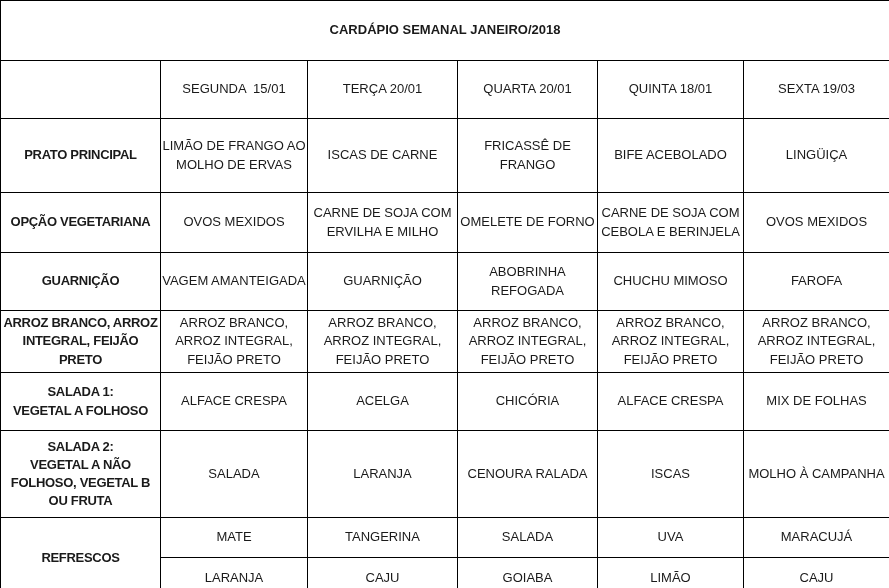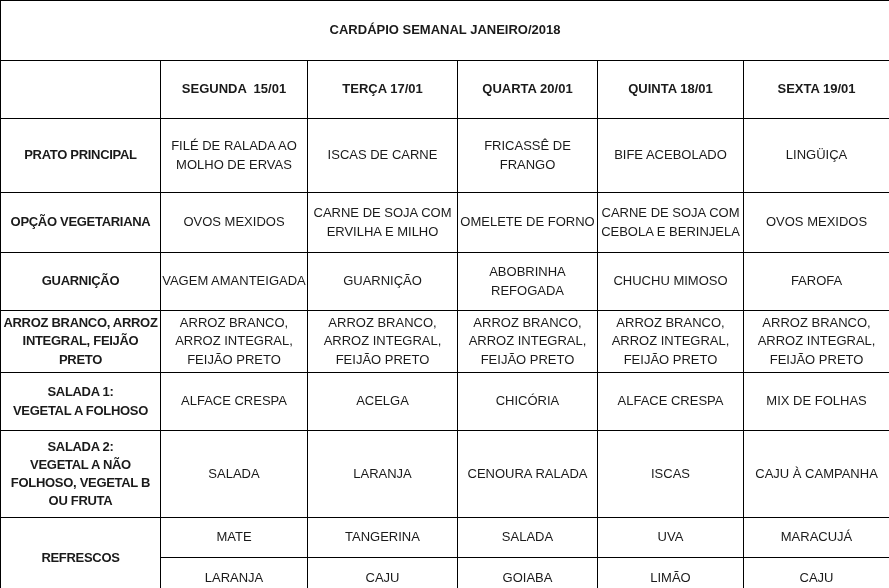--- a/index.html
+++ b/index.html
@@ -29,21 +29,21 @@
     line-height: 1.4;
     color: #1a1a1a;
     white-space: pre-wrap;
     overflow: hidden;
   }
   td.title-cell {
     font-weight: bold;
     font-size: 13px;
   }
   td.day-header {
-    font-weight: bold;
+    font-weight: normal;
   }
   td.row-label {
     font-weight: bold;
     letter-spacing: -0.3px;
   }
 </style>
 </head>
 <body>
 
 <div class="sheet">
@@ -58,29 +58,29 @@
     </colgroup>
 
     <tbody>
         <tr style="height:60px">
       <td colspan="6" class="title-cell">CARDÁPIO SEMANAL JANEIRO/2018</td>
     </tr>
 
     <tr style="height:58px">
       <td></td>
       <td class="day-header">SEGUNDA  15/01</td>
-      <td class="day-header">TERÇA 17/01</td>
+      <td class="day-header">TERÇA 20/01</td>
       <td class="day-header">QUARTA 20/01</td>
       <td class="day-header">QUINTA 18/01</td>
-      <td class="day-header">SEXTA 19/01</td>
+      <td class="day-header">SEXTA 19/03</td>
     </tr>
 
     <tr style="height:74px">
       <td class="row-label">PRATO PRINCIPAL</td>
-      <td>FILÉ DE RALADA AO
+      <td>LIMÃO DE FRANGO AO
 MOLHO DE ERVAS</td>
       <td>ISCAS DE CARNE</td>
       <td>FRICASSÊ DE FRANGO</td>
       <td>BIFE ACEBOLADO</td>
       <td>LINGÜIÇA</td>
     </tr>
 
     <tr style="height:60px">
       <td class="row-label">OPÇÃO VEGETARIANA</td>
       <td>OVOS MEXIDOS</td>
@@ -134,21 +134,21 @@
 
     <tr style="height:87px">
       <td class="row-label">SALADA 2:
 VEGETAL A NÃO
 FOLHOSO, VEGETAL B
 OU FRUTA</td>
       <td>SALADA</td>
       <td>LARANJA</td>
       <td>CENOURA RALADA</td>
       <td>ISCAS</td>
-      <td>CAJU À CAMPANHA</td>
+      <td>MOLHO À CAMPANHA</td>
     </tr>
 
     <tr style="height:40px">
       <td class="row-label" rowspan="2">REFRESCOS</td>
       <td>MATE</td>
       <td>TANGERINA</td>
       <td>SALADA</td>
       <td>UVA</td>
       <td>MARACUJÁ</td>
     </tr>

